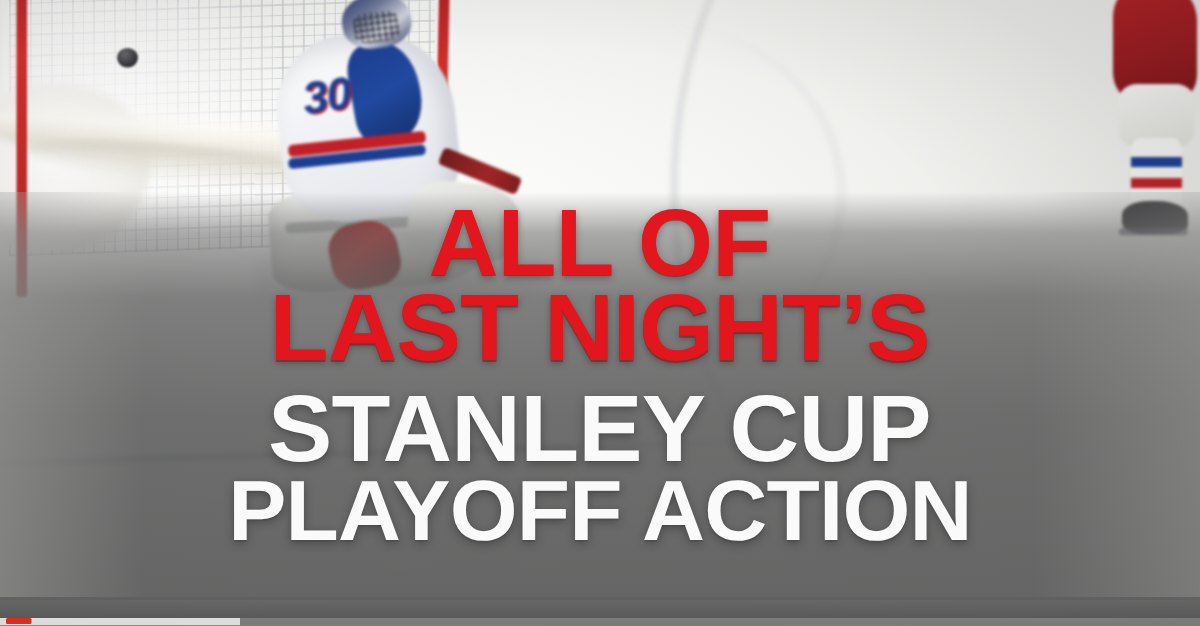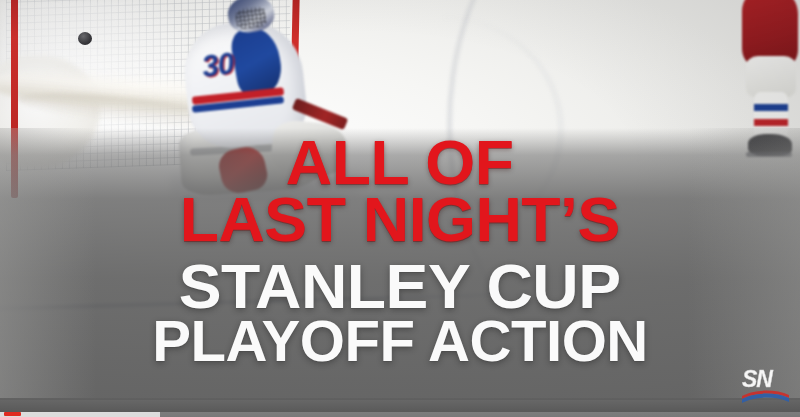--- a/index.html
+++ b/index.html
@@ -533,30 +533,19 @@
   <div class="title-scrim-edge"></div>
   <div class="bottom-band"></div>
 
   <div class="headline">
     <div class="hl-line hl-red hl-1">ALL OF</div>
     <div class="hl-line hl-red hl-2">LAST NIGHT’S</div>
     <div class="hl-line hl-white hl-3">STANLEY CUP</div>
     <div class="hl-line hl-white hl-4">PLAYOFF ACTION</div>
   </div>
 
-  <div class="sn-bug">
-    <svg width="52" height="40" viewBox="0 0 52 40" xmlns="http://www.w3.org/2000/svg" aria-hidden="true">
-      <g>
-        <text x="2" y="22" font-family="Liberation Sans, sans-serif" font-size="23" font-weight="700" font-style="italic" fill="#FFFFFF" stroke="#d8d8d8" stroke-width="0.4" letter-spacing="-1">SN</text>
-      </g>
-      <g>
-        <path d="M2 31 C14 24, 36 24, 49 30 L49 33 C36 27, 14 27, 2 34 Z" fill="#C9302C"></path>
-        <path d="M2 34 C14 27, 36 27, 49 33 L49 37 C36 31, 14 31, 2 38 Z" fill="#2F5FA8"></path>
-      </g>
-    </svg>
-  </div>
 
   <div class="progress-track">
     <div class="progress-buffered"></div>
     <div class="progress-played"></div>
   </div>
 
 </div>
 
 </body></html>

